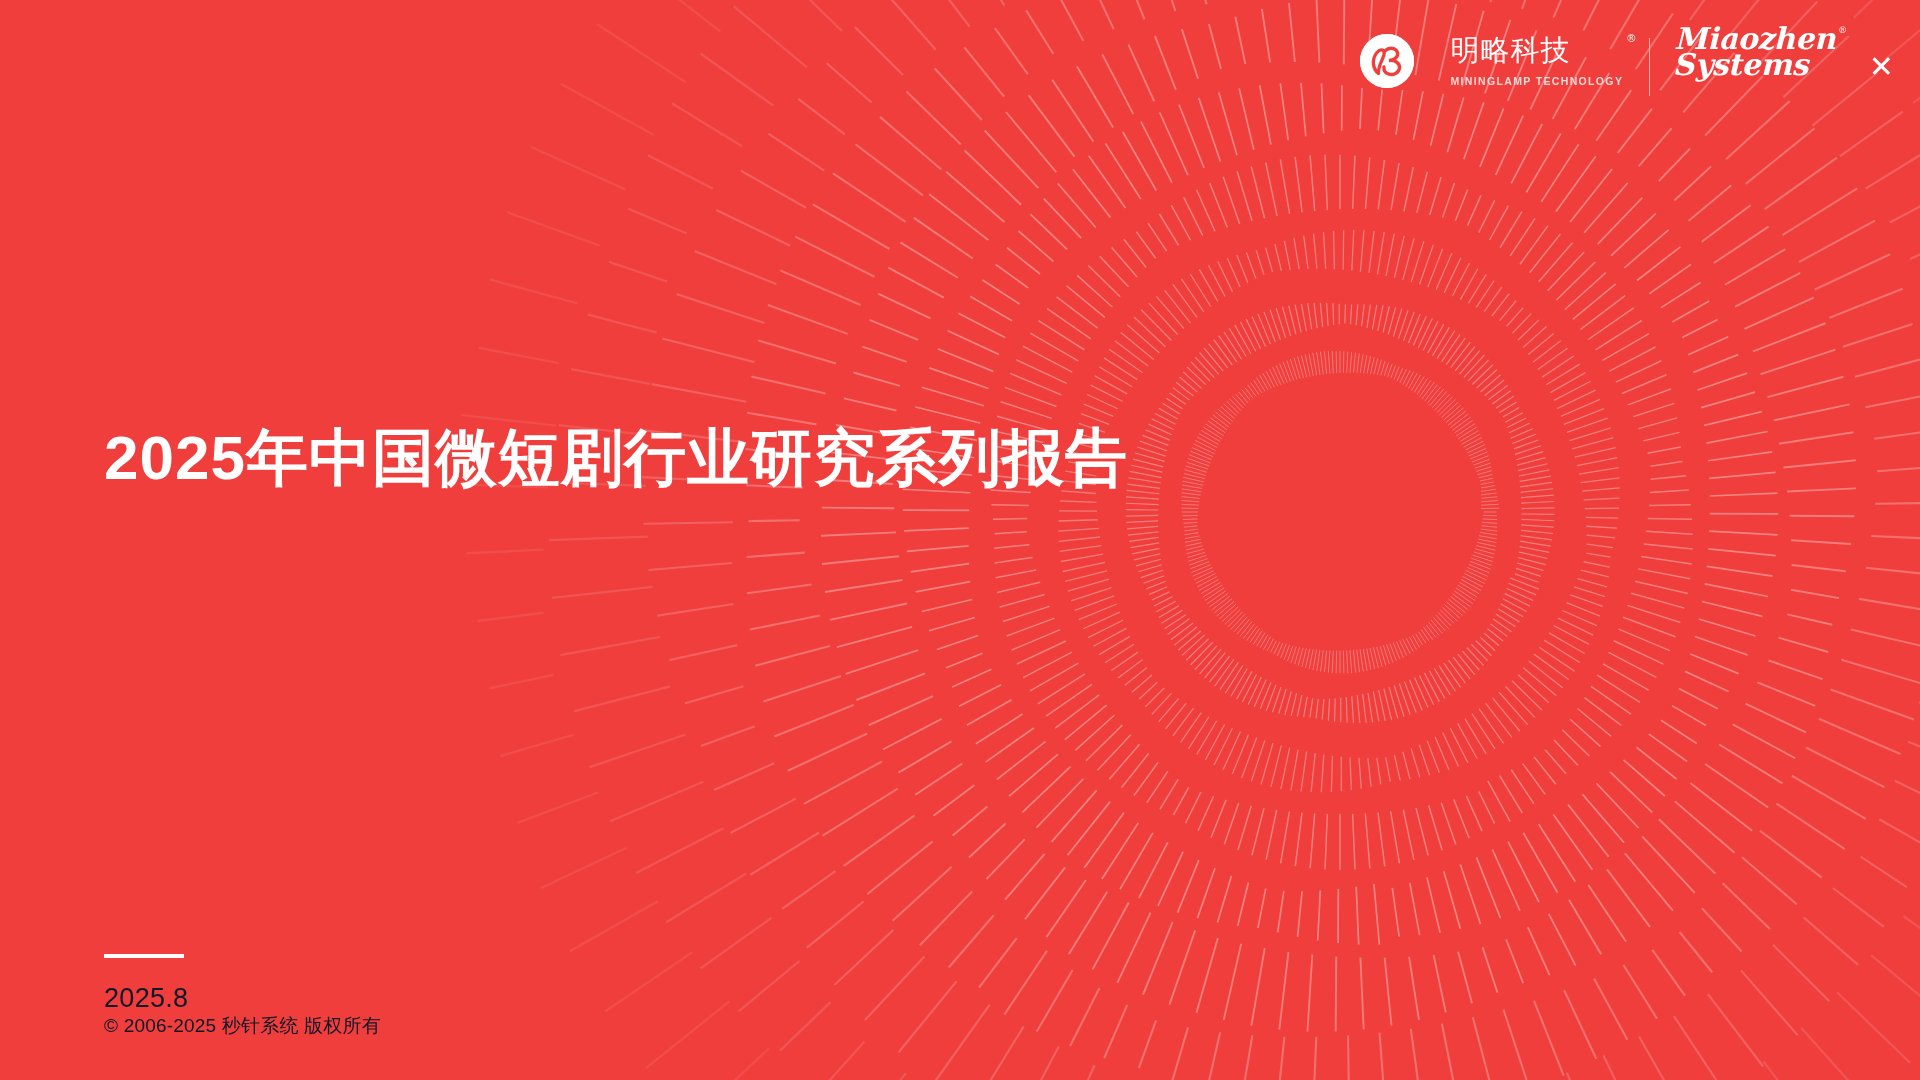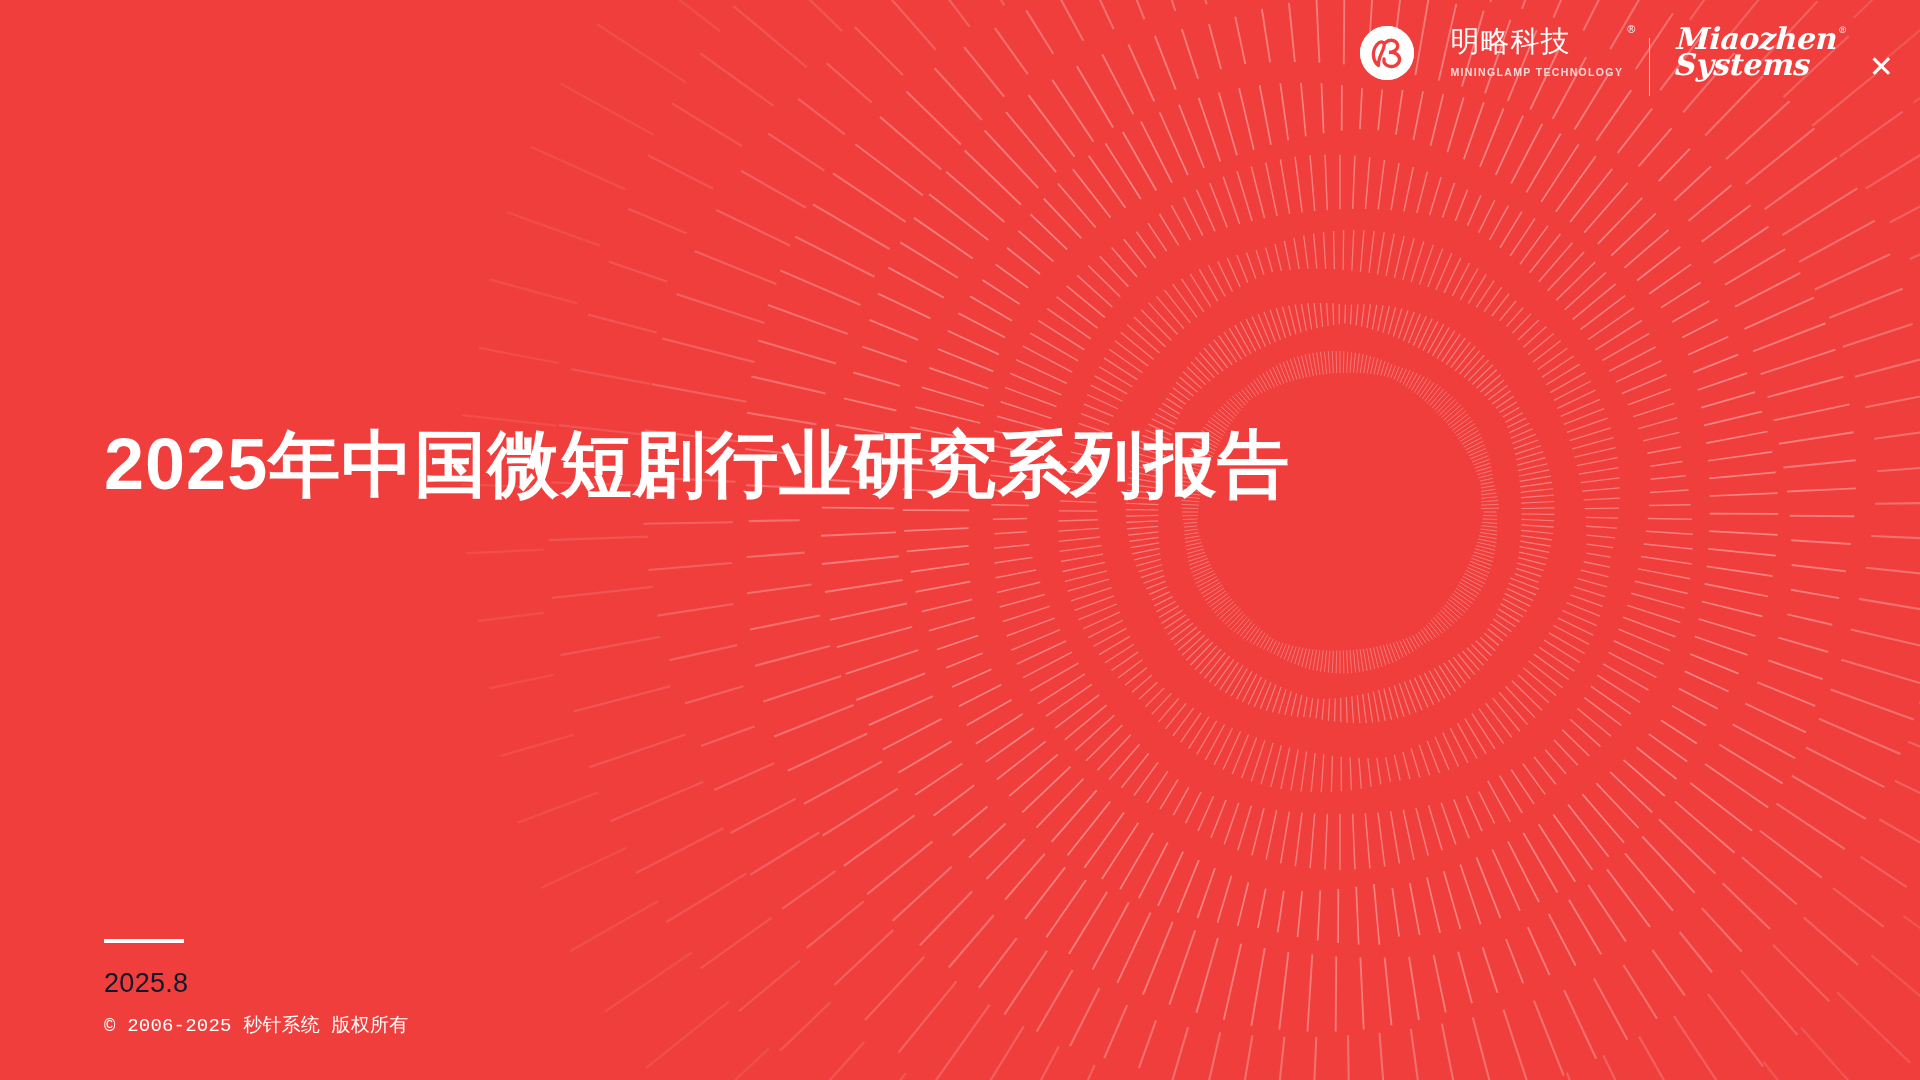--- a/index.html
+++ b/index.html
@@ -41,21 +41,21 @@
   }
 
   .logo-group {
     display: flex;
     align-items: center;
   }
 
   
   #mininglamp-logo {
     display: flex;
-    align-items: flex-start;
+    align-items: flex-end;
     height: 62px;
     padding-right: 26px;
     gap: 23px;
   }
   #mininglamp-mark {
     width: 54px;
     height: 54px;
     border-radius: 50%;
     background: #ffffff;
     position: relative;
@@ -159,21 +159,21 @@
     letter-spacing: 0.6px;
     white-space: nowrap;
   }
 
   
   #main-title {
     position: absolute;
     left: 104px;
     top: 368px;
     color: #ffffff;
-    font-size: 72px;
+    font-size: 62px;
     line-height: 96px;
     font-weight: 700;
     letter-spacing: 1px;
     white-space: nowrap;
     font-family: "Liberation Sans", "DejaVu Sans", sans-serif;
   }
 
   
   #footer {
     position: absolute;
@@ -187,27 +187,26 @@
     margin-bottom: 24px;
   }
   #footer-date {
     color: #0f172a;
     font-size: 27px;
     line-height: 32px;
     font-weight: 400;
     letter-spacing: 0.3px;
   }
   #footer-copyright {
-    color: #ffffff;
+    color: #0f172a;
     font-size: 19px;
     line-height: 24px;
     font-weight: 400;
-    margin-top: 15px;
+    margin-top: 0;
     letter-spacing: 0.2px;
-    font-family: Liberation Mono, monospace;
   }
 </style>
 </head>
 <body>
 
 <div id="slide">
 
   <svg id="ring-pattern" viewBox="0 0 1920 1080" preserveAspectRatio="none" aria-hidden="true">
     <g id="rings" stroke="#ffffff" stroke-linecap="butt">
         <g stroke-width="1" stroke-opacity="0.3">

